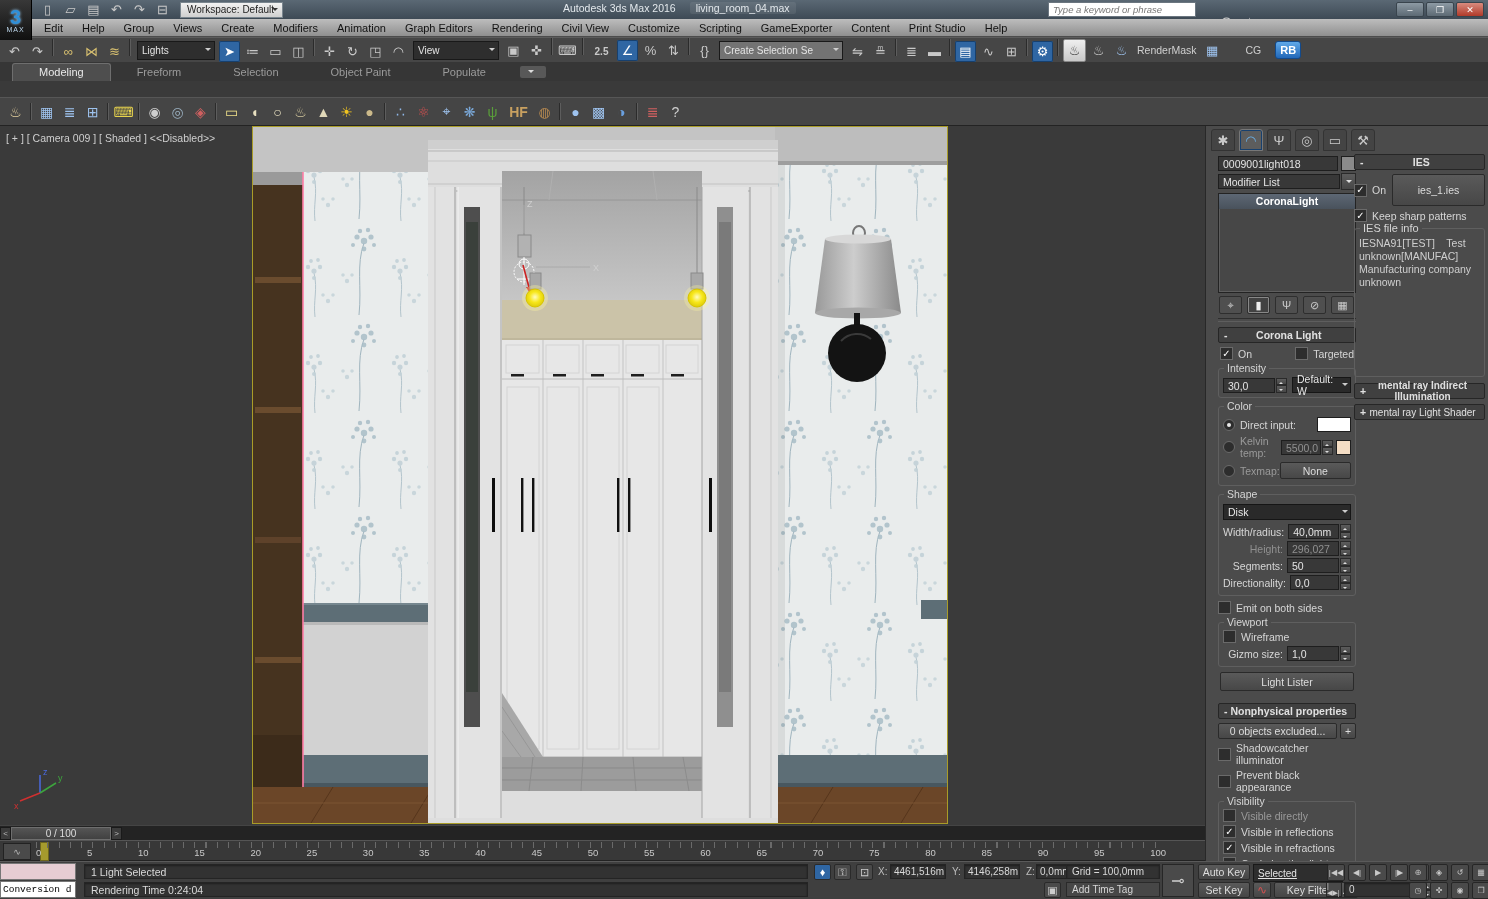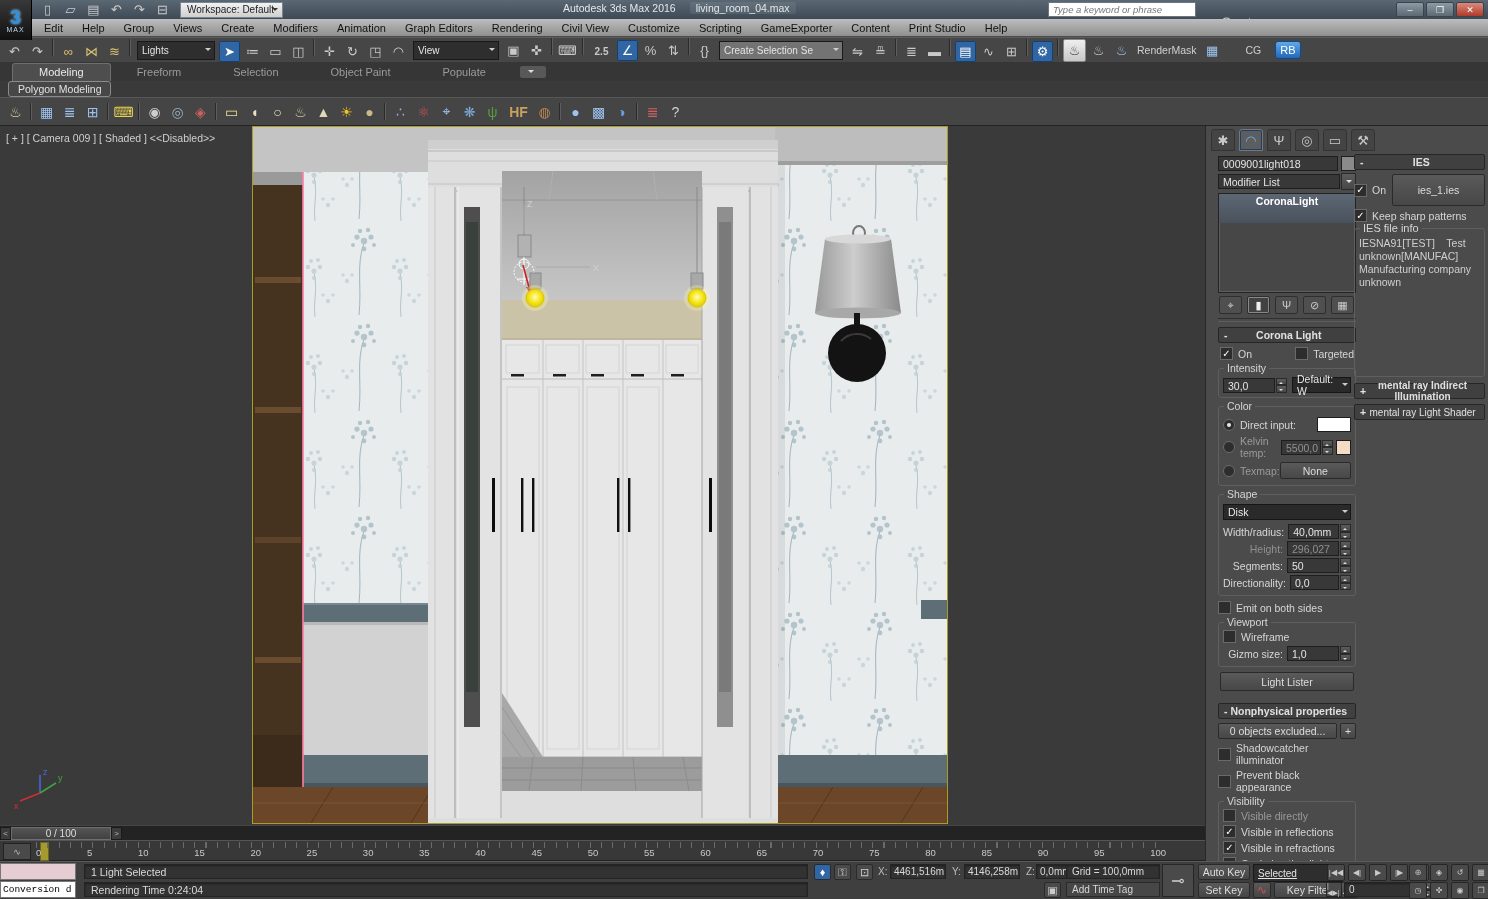--- a/index.html
+++ b/index.html
@@ -39,21 +39,21 @@
   .ibtn{min-width:21px;height:21px;display:inline-flex;align-items:center;justify-content:center;
     color:#c9c9c9;font-size:13px;margin:0 1px;border-radius:2px;}
   .ibtn.wide{padding:0 3px;font-size:10px;font-weight:bold;}
   .ibtn.act{background:#2f66a3;box-shadow:inset 0 0 0 1px #17406e;color:#fff;}
   .ibtn.lite{background:linear-gradient(#efefef,#c9c9c9);color:#444;border:1px solid #888;}
   .sep{width:1px;height:17px;background:#2b2b2b;border-right:1px solid #5d5d5d;margin:0 3px;display:inline-block;}
   .dd{height:17px;background:#2e2e2e;border:1px solid #191919;display:inline-flex;align-items:center;
     padding:0 14px 0 4px;margin:0 3px;color:#e4e4e4;font-size:10px;position:relative;white-space:nowrap;overflow:hidden;}
   .dd:after{content:"";position:absolute;right:3px;top:6px;border:3.5px solid transparent;border-top-color:#cfcfcf;}
   .tool-text{margin:0 4px;font-size:10.5px;color:#cfcfcf;}
-  .rb-badge{background:linear-gradient(#5fa8e8,#2268b8);border:1px solid #124a8c;color:#fff;font-weight:normal;
+  .rb-badge{background:linear-gradient(#5fa8e8,#2268b8);border:1px solid #124a8c;color:#fff;font-weight:bold;
     padding:2px 4px;border-radius:3px;margin-left:10px;font-size:11px;}
   
   .ribbon{position:absolute;left:0;top:62px;width:1488px;height:19px;background:#363636;display:flex;align-items:flex-end;padding-left:12px;box-sizing:border-box;}
   .rtab{padding:2px 26px 3px;color:#9b9b9b;font-size:11px;}
   .rtab.active{background:#4e4e4e;color:#eaeaea;border:1px solid #6e6e6e;border-bottom:none;border-radius:3px 3px 0 0;}
   .rcaret{width:26px;height:12px;background:#585858;border-radius:2px;margin:0 0 3px 8px;position:relative;}
   .rcaret:after{content:"";position:absolute;left:8px;top:4px;border:3.5px solid transparent;border-top-color:#ddd;}
   .ribbon2{position:absolute;left:0;top:81px;width:1488px;height:16px;background:#3a3a3a;border-bottom:1px solid #262626;}
   .ptab-poly{position:absolute;left:8px;top:0px;padding:1px 9px;background:#474747;border:1px solid #8a8a8a;
     border-radius:3px;color:#e2e2e2;font-size:10.5px;}
@@ -121,21 +121,21 @@
   .ptabs .ibtn.act{background:#5d5d5d;border-color:#777;}
   .pcol-l{position:absolute;left:12px;top:28px;width:138px;}
   .pcol-r{position:absolute;left:148px;top:28px;width:131px;}
   .row{display:flex;align-items:center;margin:2px 0;}
   .field{height:15px;background:#383838;border:1px solid #1e1e1e;color:#e4e4e4;padding:0 4px;font-size:10.5px;
     line-height:15px;box-sizing:border-box;white-space:nowrap;overflow:hidden;}
   .swatch{width:15px;height:15px;border:1px solid #1e1e1e;box-sizing:border-box;margin-left:3px;}
   .arrowbtn{width:15px;height:17px;background:linear-gradient(#5c5c5c,#474747);border:1px solid #2a2a2a;position:relative;margin-left:1px;box-sizing:border-box;}
   .arrowbtn:after{content:"";position:absolute;left:3.5px;top:6px;border:3.5px solid transparent;border-top-color:#ddd;}
   .stack{height:100px;background:#474747;border:1px solid #232323;box-shadow:inset 0 0 0 1px #5e5e5e;margin:3px 0;box-sizing:border-box;}
-  .stack-item{height:29px;background:linear-gradient(#5d6774,#49525c);color:#fff;font-weight:bold;
+  .stack-item{height:15px;background:linear-gradient(#5d6774,#49525c);color:#fff;font-weight:bold;
     text-align:center;font-size:10.5px;line-height:15px;}
   .sbtns{display:flex;gap:3px;align-items:center;margin:3px 0 2px;}
   .sbtns .ibtn{width:20px;height:16px;font-size:11px;background:#4f4f4f;border:1px solid #2e2e2e;}
   .sbtns .ibtn.act{background:#424242;box-shadow:inset 0 0 0 1px #888;color:#eee;}
   .hr{height:2px;border-top:1px solid #2e2e2e;border-bottom:1px solid #5e5e5e;margin:4px 0;}
   .rhead{height:14px;background:#404040;border:1px solid #262626;border-radius:2px;display:flex;align-items:center;
     padding:0 5px;margin:5px 0 4px;color:#e0e0e0;font-weight:bold;font-size:10.5px;}
   .rhead .rtitle{flex:1;text-align:center;}
   .grp{border:1px solid #5f5f5f;border-radius:3px;margin:8px 0 5px;padding:7px 4px 3px;position:relative;}
   .grp>.glabel{position:absolute;top:-7px;left:5px;background:#4b4b4b;padding:0 3px;font-size:10.5px;color:#d6d6d6;}
@@ -241,23 +241,20 @@
     <span class="rb-badge">RB</span>
   </div>
 
   <div class="ribbon">
     <span class="rtab active">Modeling</span>
     <span class="rtab">Freeform</span>
     <span class="rtab">Selection</span>
     <span class="rtab">Object Paint</span>
     <span class="rtab">Populate</span>
     <span class="rcaret"></span>
-  </div>
-  <div class="ribbon2">
-    <span class="ptab-poly">Polygon Modeling</span>
   </div>
 
   <div class="toolbar2">
       <span class="ibtn" style="color: rgb(227, 207, 158);">♨</span>
       <i class="sep"></i>
       <span class="ibtn" style="color: rgb(158, 195, 239);">▦</span>
       <span class="ibtn" style="color: rgb(158, 195, 239);">≣</span>
       <span class="ibtn" style="color: rgb(158, 195, 239);">⊞</span>
       <i class="sep"></i>
       <span class="ibtn" style="color: rgb(232, 212, 77);">⌨</span>

